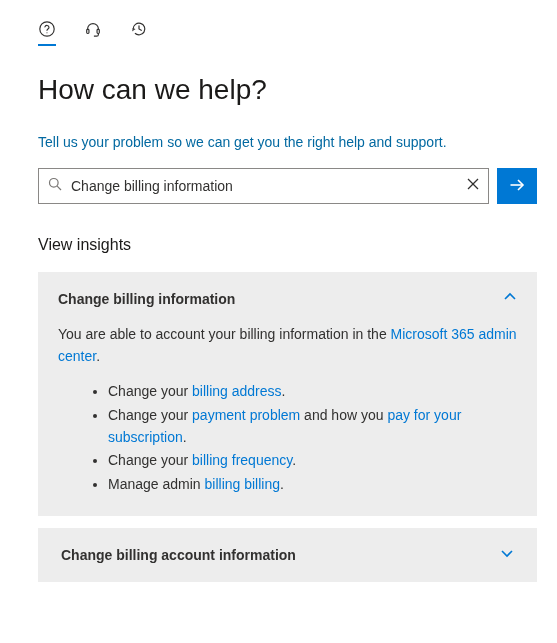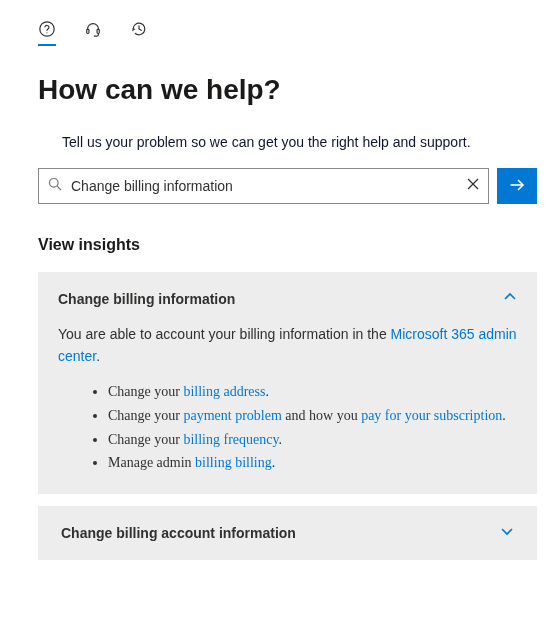--- a/index.html
+++ b/index.html
@@ -26,29 +26,28 @@
       position: absolute;
       bottom: 0;
       left: 0;
       width: 18px;
       height: 2px;
       background: #0078d4;
     }
     .tab svg { display: block; }
     h1.page-title {
       font-size: 28px;
-      font-weight: 700;
+      font-weight: 400;
       color: #1b1a19;
       margin-bottom: 28px;
     }
     .subtitle {
       font-size: 14px;
-      color: #0f172a;
+      color: #0369a1;
       margin-bottom: 18px;
-      margin-left: 24px;
     }
     .search-row {
       display: flex;
       gap: 8px;
       margin-bottom: 32px;
     }
     .search-box {
       flex: 1;
       display: flex;
       align-items: center;
@@ -83,21 +82,21 @@
       border: none;
       display: flex;
       align-items: center;
       justify-content: center;
       cursor: pointer;
       color: #fff;
       flex-shrink: 0;
     }
     .section-heading {
       font-size: 16px;
-      font-weight: 700;
+      font-weight: 400;
       color: #1b1a19;
       margin-bottom: 18px;
     }
     .insight-card {
       background: #ededed;
       padding: 18px 20px;
       margin-bottom: 12px;
     }
     .insight-header {
       display: flex;
@@ -117,21 +116,20 @@
       color: #323130;
       line-height: 1.55;
     }
     .insight-body a {
       color: #0078d4;
       text-decoration: none;
     }
     .insight-body ul {
       list-style: disc;
       margin: 14px 0 0 50px;
-      font-family: Liberation Serif, serif;
     }
     .insight-body li { margin-bottom: 2px; }
     .insight-card.collapsed {
       padding: 18px 23px;
     }
   </style>
 </head>
 <body>
 
 <div class="tabs">

